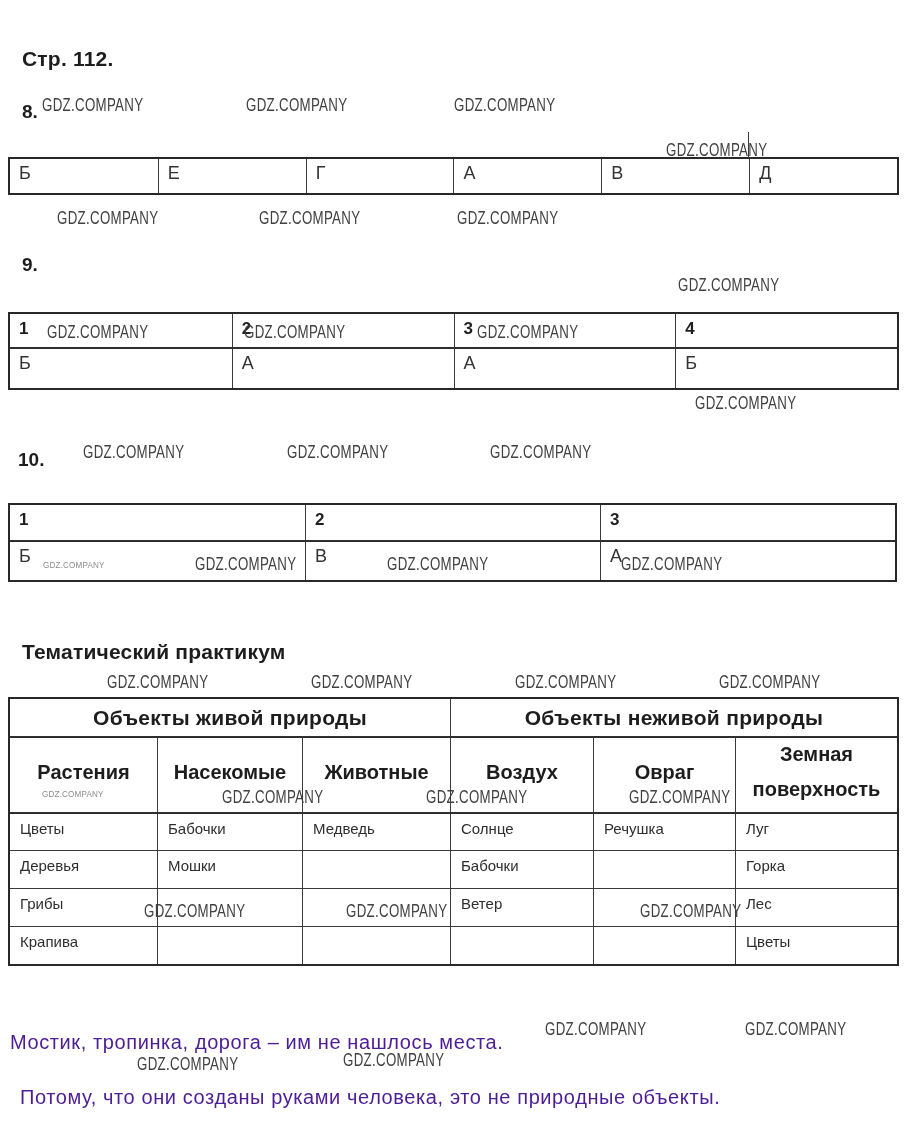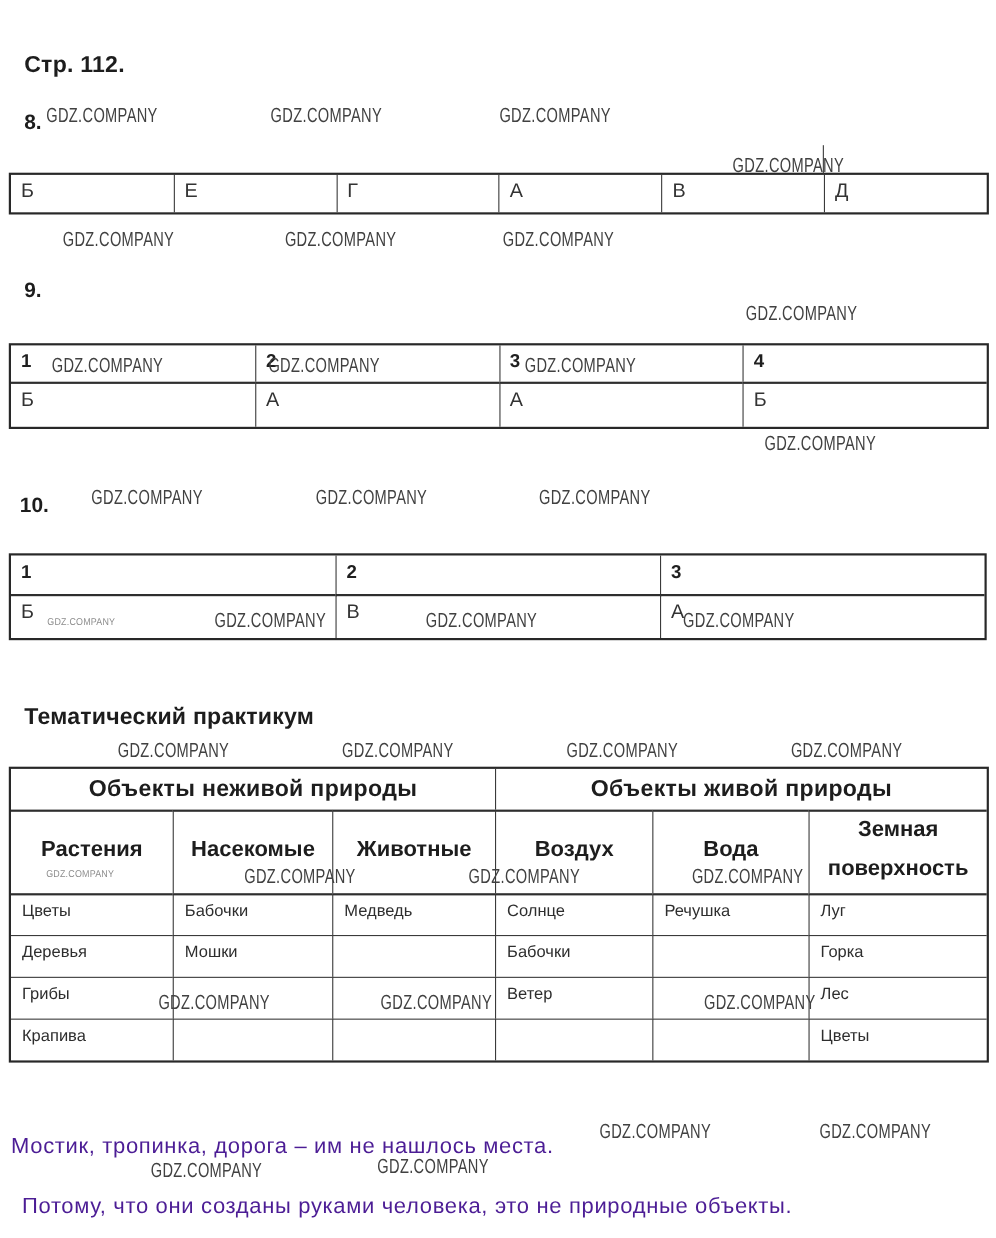--- a/index.html
+++ b/index.html
@@ -92,28 +92,28 @@
   <div class="tbl" id="t10">
     <div><span class="num">1</span></div>
     <div><span class="num">2</span></div>
     <div><span class="num">3</span></div>
     <div>Б</div>
     <div>В</div>
     <div>А</div>
   </div>
 
   <div class="tbl" id="bigt">
+    <div class="gh">Объекты живой природы</div>
     <div class="gh">Объекты неживой природы</div>
-    <div class="gh">Объекты живой природы</div>
 
     <div class="sh">Растения</div>
     <div class="sh">Насекомые</div>
     <div class="sh">Животные</div>
     <div class="sh">Воздух</div>
-    <div class="sh">Вода</div>
+    <div class="sh">Овраг</div>
     <div class="sh">Земная поверхность</div>
 
     <div class="bc">Цветы</div>
     <div class="bc">Бабочки</div>
     <div class="bc">Медведь</div>
     <div class="bc">Солнце</div>
     <div class="bc">Речушка</div>
     <div class="bc">Луг</div>
 
     <div class="bc">Деревья</div>

